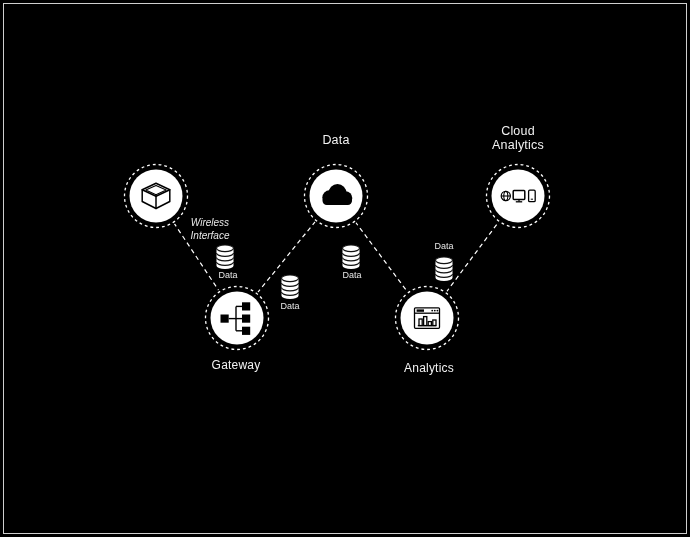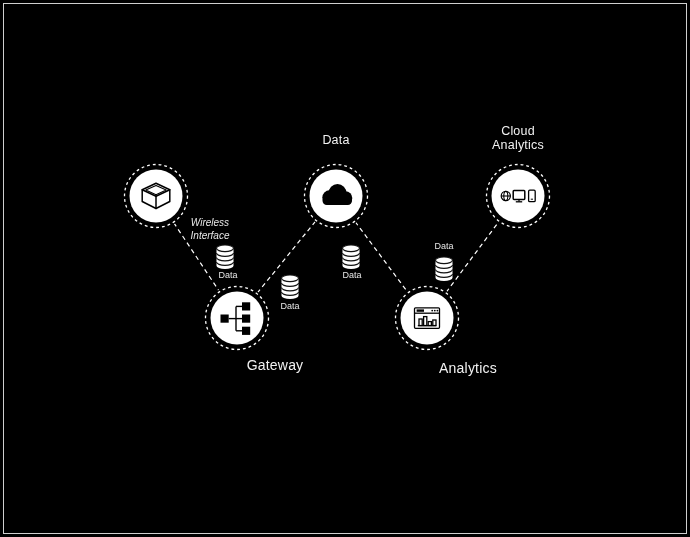--- a/index.html
+++ b/index.html
@@ -9,21 +9,21 @@
     font-family:"Liberation Sans", sans-serif;
   }
   .stage{position:absolute;inset:0;}
   .frame{position:absolute;inset:3px;border:1px solid #cfcfcf;pointer-events:none;}
   svg.diagram{position:absolute;left:0;top:0;}
   .label{
     position:absolute;color:#f2f2f2;text-align:center;
     transform:translateX(-50%);white-space:nowrap;
   }
   .node-label{font-size:12.5px;line-height:14px;letter-spacing:.2px;}
-  .node-label-lg{font-size:14px;line-height:15px;letter-spacing:.2px;margin-left:39px;}
+  .node-label-lg{font-size:12px;line-height:15px;letter-spacing:.2px;}
   .small-label{font-size:10px;line-height:12.5px;color:#e8e8e8;font-style:italic;}
   .data-label{font-size:9px;color:#e6e6e6;}
 </style>
 </head>
 <body>
 
 <div class="stage">
 
   <svg class="diagram" width="690" height="537" viewBox="0 0 690 537">
 

